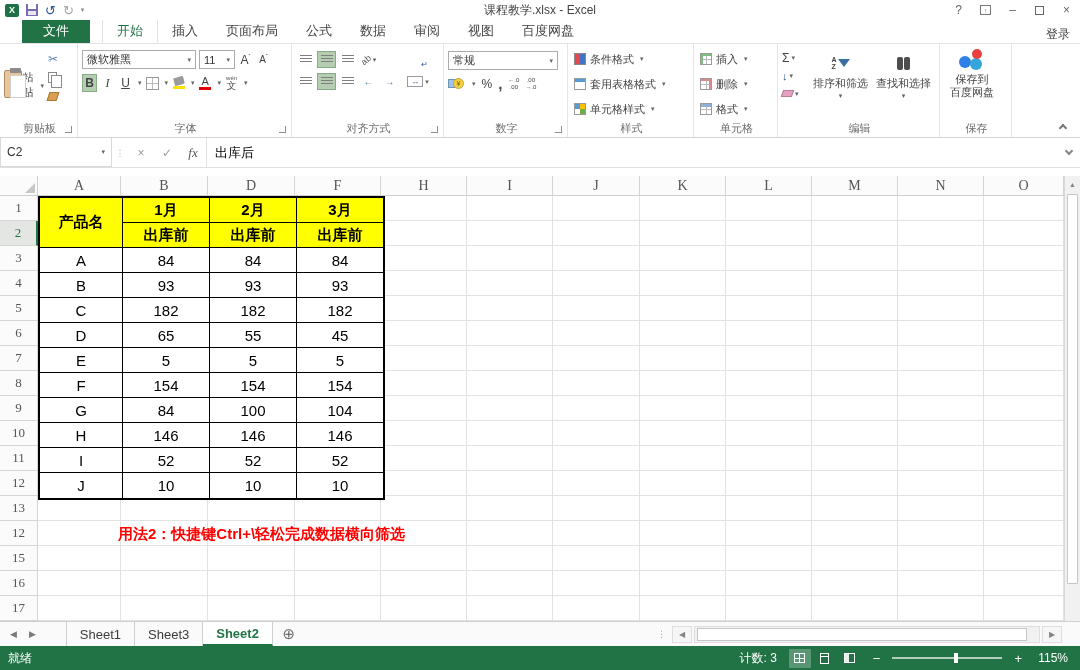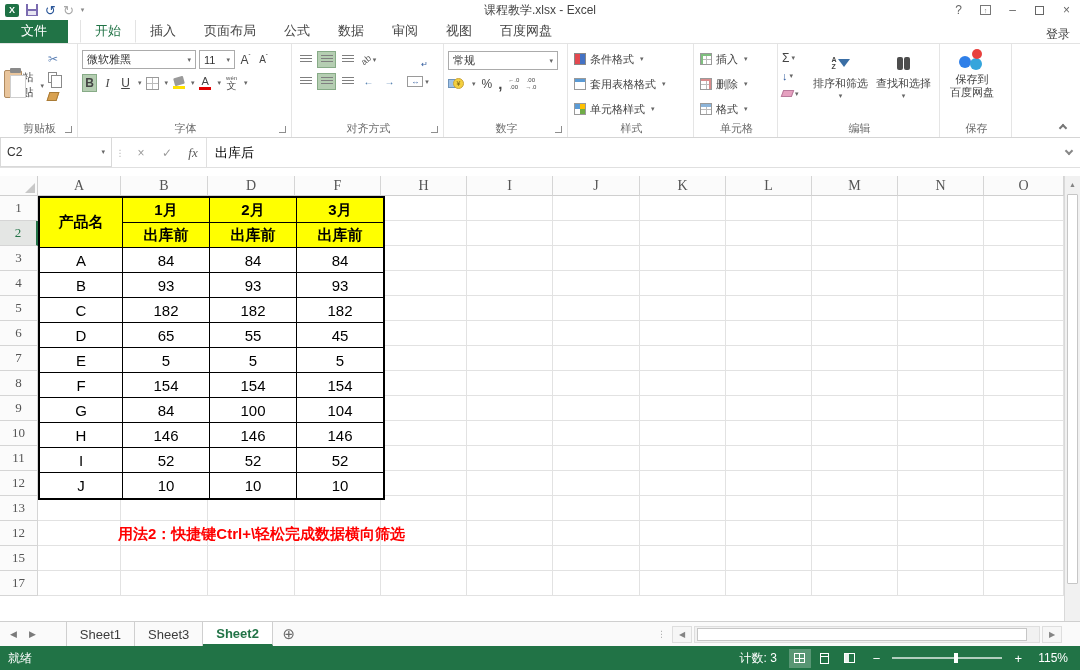--- a/index.html
+++ b/index.html
@@ -18,21 +18,21 @@
   .undo { color:#2b579a; font-size:13px; line-height:13px; }
   .redo { color:#a9a9a9; font-size:13px; line-height:13px; }
   .qat-caret { color:#888; font-size:7px; }
   .title { position:absolute; left:0; right:0; text-align:center; font-size:12px; color:#444; }
   .win-controls { margin-left:auto; display:flex; align-items:center; z-index:2; }
   .wc { width:27px; text-align:center; font-size:12px; color:#666; display:flex; align-items:center; justify-content:center; height:20px; }
   .rd-box { width:11px; height:10px; border:1px solid #777; display:flex; align-items:center; justify-content:center; font-size:7px; color:#777; }
   .max-box { width:9px; height:9px; border:1px solid #666; display:inline-block; }
 
   
-  .tabrow { height:24px; display:flex; align-items:flex-end; background:#fff; border-bottom:1px solid #e3e3e3; }
+  .tabrow { height:24px; display:flex; align-items:flex-end; background:#fff; border-bottom:1px solid #e3e3e3;padding-left:22px; }
   .file-tab { background:#217346; color:#fff; padding:0 21px; height:24px; display:flex; align-items:center; font-size:13px; }
   .rtab-list { display:flex; height:24px; margin-left:12px; }
   .rtab { padding:0 14px; height:24px; display:flex; align-items:center; font-size:13px; color:#444; }
   .rtab.active { color:#217346; background:#fff; border:1px solid #e3e3e3; border-bottom:1px solid #fff; margin-bottom:-1px; }
   .signin { margin-left:auto; font-size:12px; color:#444; padding:0 10px; }
 
   
   .ribbon { height:94px; background:#fff; border-bottom:1px solid #d5d5d5; display:flex; position:relative; }
   .rgroup { display:flex; flex-direction:column; border-right:1px solid #e5e5e5; padding:2px 2px 0 4px; }
   .rg-content { flex:1; display:flex; }
@@ -835,20 +835,35 @@
             <div class="gcell" style="width: 86px;"></div>
             <div class="gcell" style="width: 86px;"></div>
             <div class="gcell" style="width: 87px;"></div>
             <div class="gcell" style="width: 86px;"></div>
             <div class="gcell" style="width: 86px;"></div>
             <div class="gcell" style="width: 86px;"></div>
             <div class="gcell" style="width: 86px;"></div>
             <div class="gcell" style="width: 80px;"></div>
           </div>
           <div class="grow">
+            <div class="rowhdr">16</div>
+            <div class="gcell" style="width: 83px;"></div>
+            <div class="gcell" style="width: 87px;"></div>
+            <div class="gcell" style="width: 87px;"></div>
+            <div class="gcell" style="width: 86px;"></div>
+            <div class="gcell" style="width: 86px;"></div>
+            <div class="gcell" style="width: 86px;"></div>
+            <div class="gcell" style="width: 87px;"></div>
+            <div class="gcell" style="width: 86px;"></div>
+            <div class="gcell" style="width: 86px;"></div>
+            <div class="gcell" style="width: 86px;"></div>
+            <div class="gcell" style="width: 86px;"></div>
+            <div class="gcell" style="width: 80px;"></div>
+          </div>
+          <div class="grow">
             <div class="rowhdr">17</div>
             <div class="gcell" style="width: 83px;"></div>
             <div class="gcell" style="width: 87px;"></div>
             <div class="gcell" style="width: 87px;"></div>
             <div class="gcell" style="width: 86px;"></div>
             <div class="gcell" style="width: 86px;"></div>
             <div class="gcell" style="width: 86px;"></div>
             <div class="gcell" style="width: 87px;"></div>
             <div class="gcell" style="width: 86px;"></div>
             <div class="gcell" style="width: 86px;"></div>

